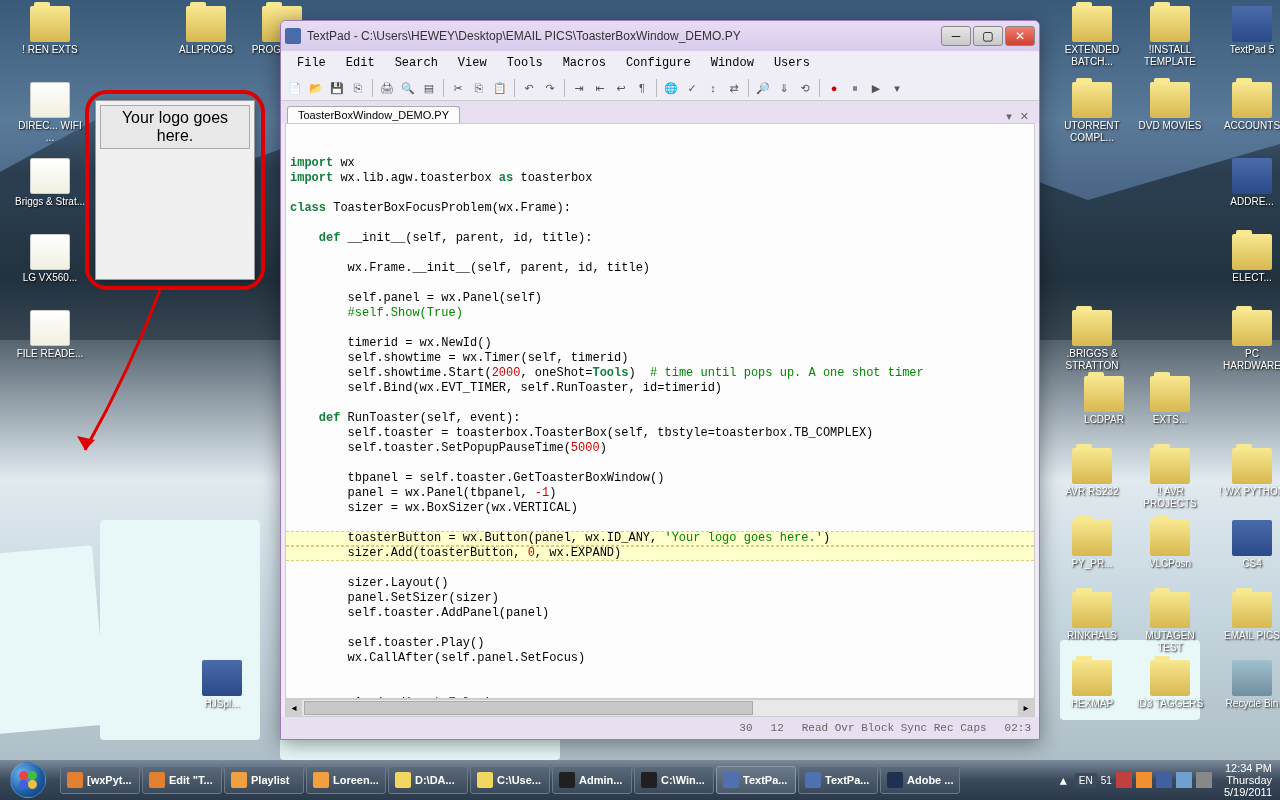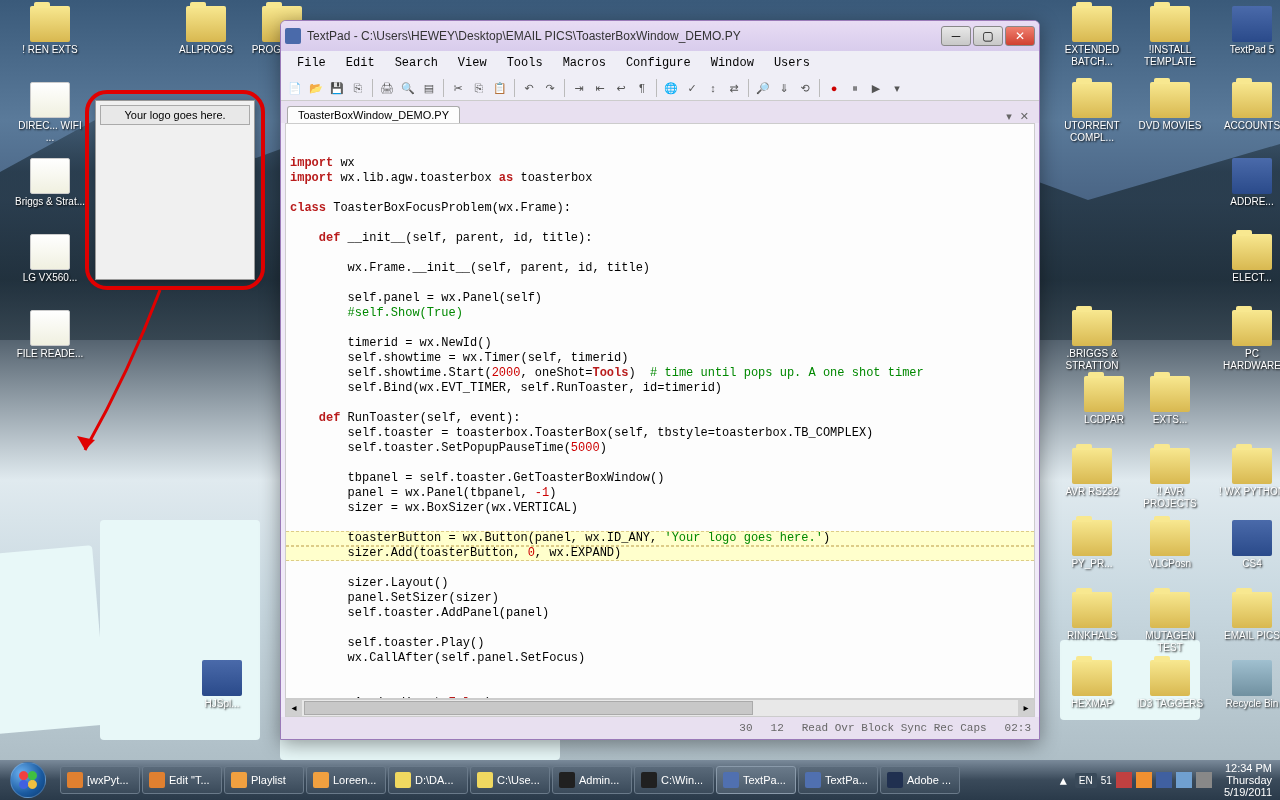--- a/index.html
+++ b/index.html
@@ -47,50 +47,50 @@
 .doctabs { height:22px; background:#e8e0f0; display:flex; align-items:flex-end; padding:0 6px; }
 .doctab { background:#fdfdfd; border:1px solid #aaa; border-bottom:none; padding:2px 10px; font-size:11px; border-radius:3px 3px 0 0; cursor:pointer; }
 .tabspacer { flex:1; }
 .tabctl { font-size:11px; color:#666; cursor:pointer; padding:0 4px; }
 
 .editor { flex:1; background:#fdfdfd; display:flex; overflow:hidden; font-family:'Courier New',monospace; font-size:12px; border:1px solid #ccc; margin:0 4px; }
 .gutter { width:30px; background:#fdfdfd; color:#888; text-align:right; padding:2px 6px 2px 2px; line-height:15px; user-select:none; }
 .code { flex:1; padding:2px 4px; line-height:15px; white-space:pre; overflow:hidden; position:relative; }
 .hl-line { position:absolute; left:0; right:0; height:15px; background:#ffffcc; border-top:1px dashed #ddcc88; border-bottom:1px dashed #ddcc88; z-index:0; }
 .code-content { position:relative; z-index:1; }
-.kw { color:#b91c1c; font-weight:bold; }
+.kw { color:#15803d; font-weight:bold; }
 .str { color:#008800; }
 .num { color:#cc0000; }
 .cmt { color:#008800; }
 
 .hscroll { height:18px; background:#e8e8e8; border:1px solid #ccc; margin:0 4px; position:relative; }
 .hscroll .thumb { position:absolute; left:18px; top:1px; bottom:1px; width:60%; background:#c8c8c8; border:1px solid #aaa; }
 .hscroll .arr { position:absolute; top:0; bottom:0; width:16px; background:#d0d0d0; text-align:center; font-size:10px; line-height:16px; }
 
 .statusbar { height:22px; background:#e8e0f0; display:flex; align-items:center; font-size:11px; font-family:'Courier New',monospace; color:#666; padding:0 8px; gap:18px; justify-content:flex-end; }
 
 
 .popup { position:absolute; left:95px; top:100px; width:160px; height:180px; background:#f0f0f0; border:1px solid #999; box-shadow:2px 2px 8px rgba(0,0,0,.3); }
-.popup .logobtn { margin:4px; padding:3px; background:#e8e8e8; border:1px solid #aaa; text-align:center; font-size:11px; cursor:pointer; }
+.popup .logobtn { margin:4px; padding:3px; background:#e8e8e8; border:1px solid #aaa; text-align:center; font-size:16px; cursor:pointer; }
 
 .annot-circle { position:absolute; left:85px; top:90px; width:180px; height:200px; border:4px solid #e00000; border-radius:22px; pointer-events:none; }
 .annot-arrow { position:absolute; left:70px; top:280px; width:100px; height:180px; pointer-events:none; }
 .annot-arrow svg { width:100%; height:100%; }
 
 
 .taskbar { position:absolute; bottom:0; left:0; right:0; height:40px; background:linear-gradient(#7a8a9a,#3a4a5a 50%,#2a3a4a); display:flex; align-items:center; }
 .startbtn { width:56px; height:40px; display:flex; align-items:center; justify-content:center; cursor:pointer; }
 .startorb { width:36px; height:36px; border-radius:50%; background:radial-gradient(circle at 30% 30%, #6ab0f0, #1a5aa0 60%, #0a3a70); border:1px solid #fff3; position:relative; }
 .startorb::after { content:''; position:absolute; inset:6px; background:
   radial-gradient(circle at 30% 30%, #f04040 0 4px, transparent 5px),
   radial-gradient(circle at 70% 30%, #40c040 0 4px, transparent 5px),
   radial-gradient(circle at 30% 70%, #4060e0 0 4px, transparent 5px),
   radial-gradient(circle at 70% 70%, #f0c040 0 4px, transparent 5px); }
 .taskitems { flex:1; display:flex; gap:2px; padding:0 4px; height:30px; align-items:center; }
-.taskbtn { height:28px; min-width:80px; max-width:92px; background:linear-gradient(#5a6a7a,#3a4a5a); border:1px solid #6a7a8a; border-radius:3px; color:#fff; font-size:11px; padding:0 6px; display:flex; align-items:center; gap:4px; cursor:pointer; overflow:hidden; white-space:nowrap; }
+.taskbtn { height:28px; min-width:80px; max-width:92px; background:linear-gradient(#5a6a7a,#3a4a5a); border:1px solid #6a7a8a; border-radius:3px; color:#fff; font-size:11px; padding:0 6px; display:flex; align-items:center; gap:4px; cursor:pointer; overflow:hidden; white-space:nowrap;font-weight:bold; }
 .taskbtn.active { background:linear-gradient(#6a7a8a,#4a5a6a); border-color:#8a9aaa; }
 .taskbtn .ico { width:16px; height:16px; background:#888; border-radius:2px; flex-shrink:0; }
 .tray { display:flex; align-items:center; gap:4px; padding:0 8px; color:#fff; font-size:10px; }
 .trayico { width:16px; height:16px; cursor:pointer; }
 .trayclock { text-align:right; line-height:12px; padding-left:8px; font-size:11px; }
 .trayarrow { color:#fff; font-size:14px; cursor:pointer; padding:0 4px; }
 .lang { background:#3a4a5a; padding:2px 4px; border-radius:2px; font-size:10px; }
 </style>
 </head>
 <body>

